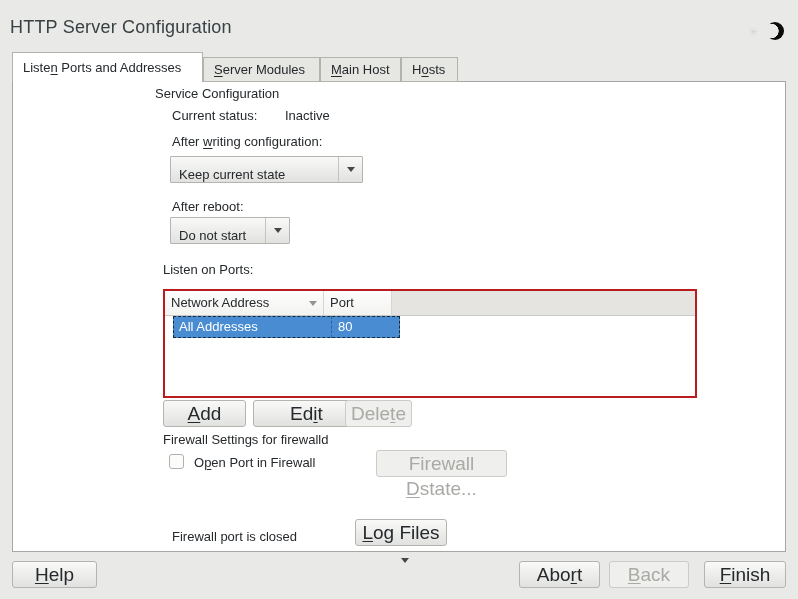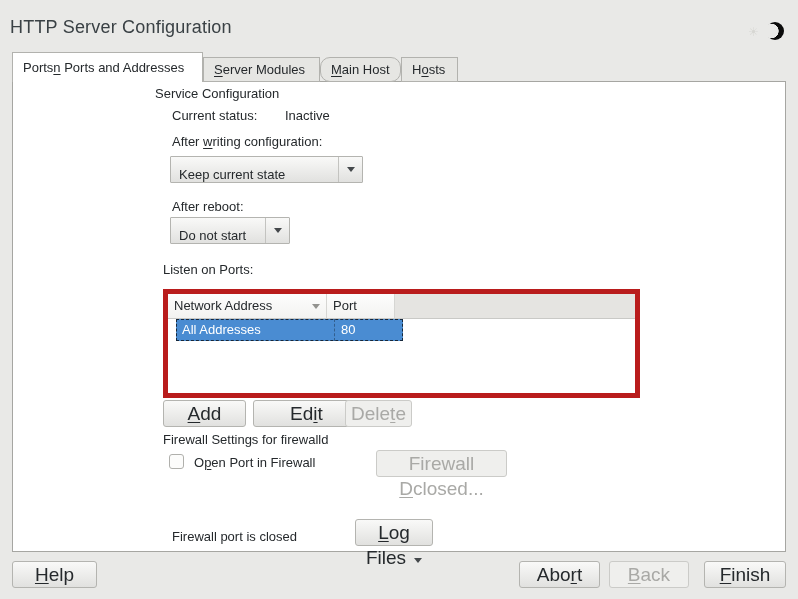--- a/index.html
+++ b/index.html
@@ -69,22 +69,22 @@
   .arr {
     width:0; height:0; border-left:4px solid transparent;
     border-right:4px solid transparent; border-top:5px solid #44484b;
   }
   .btn-arrow { display:inline-block; vertical-align:1px; margin-left:8px;
     width:0; height:0; border-left:4px solid transparent;
     border-right:4px solid transparent; border-top:5px solid #44484b; }
 
   
   .table {
-    position:absolute; left:163px; top:289px; width:477px; height:109px;
-    background:#fff; border:5px solid #b91c1c; z-index:5;
+    position:absolute; left:163px; top:289px; width:534px; height:109px;
+    background:#fff; border:2px solid #b91c1c; z-index:5;
   }
   .thead { display:flex; height:25px; }
   .th {
     background:linear-gradient(#fdfdfd,#f3f3f1);
     border-right:1px solid #d6d6d3; border-bottom:1px solid #c9c9c6;
     padding:0 6px; line-height:24px; display:flex; align-items:center;
   }
   .th1 { width:159px; justify-content:space-between; }
   .th2 { width:68px; }
   .th-filler { flex:1; background:#e5e4e1; border-bottom:1px solid #c9c9c6; }
@@ -117,41 +117,41 @@
   #ar-label      { left:172px; top:199px; }
   #combo-reboot  { left:170px; top:217px; width:120px; height:27px; }
   #listen-label  { left:163px; top:262px; }
   #btn-add       { left:163px; top:400px; width:83px; height:27px; }
   #btn-edit      { left:253px; top:400px; width:107px; height:27px; }
   #btn-delete    { left:345px; top:400px; width:67px; height:27px; }
   #fw-heading    { left:163px; top:432px; }
   #cb-label      { left:194px; top:455px; }
   #btn-details   { left:376px; top:450px; width:131px; height:27px; }
   #fw-status     { left:172px; top:485px;margin-top:44px; }
-  #btn-logfiles  { left:355px; top:519px; width:78px; height:27px; }
+  #btn-logfiles  { left:355px; top:519px; width:92px; height:27px; }
   #btn-help      { left:12px;  top:561px; width:85px; height:27px; }
   #btn-abort     { left:519px; top:561px; width:81px; height:27px; }
   #btn-back      { left:609px; top:561px; width:80px; height:27px; }
   #btn-finish    { left:704px; top:561px; width:82px; height:27px; }
   #tab-0 { left:12px;  width:191px; }
   #tab-1 { left:203px; width:117px; }
-  #tab-2 { left:320px; width:81px;border-radius:10px;  }
+  #tab-2 { left:320px; width:81px;  }
   #tab-3 { left:401px; width:57px;  }
 </style>
 </head>
 <body>
 
 <h1 class="abs page-title">HTTP Server Configuration</h1>
 
 <div class="abs theme-box">
   <span class="sun-icon">☀</span>
   <span class="moon-icon"></span>
 </div>
 
-<div class="tab active" id="tab-0"><span class="pre">Ports</span><span class="mn">n</span><span> Ports and Addresses</span></div>
+<div class="tab active" id="tab-0"><span class="pre">Liste</span><span class="mn">n</span><span> Ports and Addresses</span></div>
 <div class="tab" id="tab-1"><span></span><span class="mn">S</span><span>erver Modules</span></div>
 <div class="tab" id="tab-2"><span></span><span class="mn">M</span><span>ain Host</span></div>
 <div class="tab" id="tab-3"><span>H</span><span class="mn">o</span><span>sts</span></div>
 
 <div class="panel"></div>
 
 <div class="abs lbl" id="svc-heading">Service Configuration</div>
 <div class="abs lbl" id="cur-status-l">Current status:</div>
 <div class="abs lbl" id="cur-status-v">Inactive</div>
 
@@ -194,21 +194,21 @@
 
 <button class="btn" id="btn-add"><span></span><span class="mn">A</span><span>dd</span></button>
 <button class="btn" id="btn-edit"><span>Ed</span><span class="mn">i</span><span>t</span></button>
 <button class="btn disabled" id="btn-delete"><span>Dele</span><span class="mn">t</span><span>e</span></button>
 
 <div class="abs lbl" id="fw-heading">Firewall Settings for firewalld</div>
 
 <span class="checkbox"></span>
 <div class="abs lbl" id="cb-label"><span>O</span><span class="mn">p</span><span>en Port in Firewall</span></div>
 
-<button class="btn disabled" id="btn-details"><span>Firewall </span><span class="mn">D</span><span>closed...</span></button>
+<button class="btn disabled" id="btn-details"><span>Firewall </span><span class="mn">D</span><span>state...</span></button>
 
 <div class="abs lbl" id="fw-status">Firewall port is closed</div>
 
 <button class="btn" id="btn-logfiles"><span></span><span class="mn">L</span><span>og Files</span><span class="btn-arrow"></span></button>
 
 <button class="btn" id="btn-help"><span></span><span class="mn">H</span><span>elp</span></button>
 <button class="btn" id="btn-abort"><span>Abo</span><span class="mn">r</span><span>t</span></button>
 <button class="btn disabled" id="btn-back"><span></span><span class="mn">B</span><span>ack</span></button>
 <button class="btn" id="btn-finish"><span></span><span class="mn">F</span><span>inish</span></button>
 

